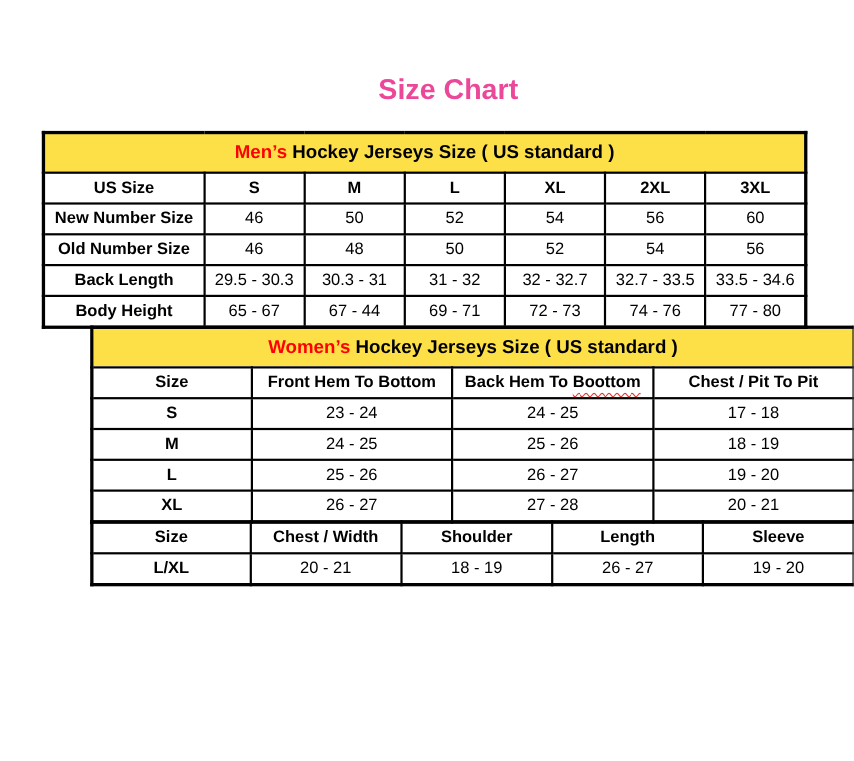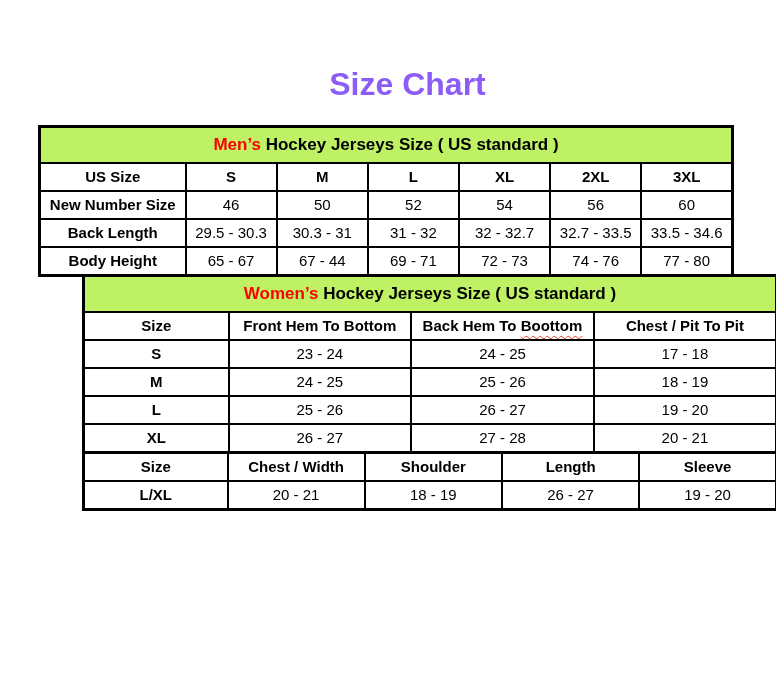--- a/index.html
+++ b/index.html
@@ -15,23 +15,23 @@
   .page {
     width: 776px;
     height: 692px;
     position: relative;
   }
   .page-title {
     margin: 0;
     padding-top: 66px;
     padding-bottom: 22px;
     text-align: center;
-    font-size: 32px;
+    font-size: 26px;
     font-weight: bold;
-    color: #8b5cf6;
+    color: #ec4899;
     letter-spacing: 0px;
     padding-left: 39px;
   }
   .chart-stack {
     width: 696px;
     margin-left: 38px;
   }
   table.size-table {
     border-collapse: collapse;
     table-layout: fixed;
@@ -46,21 +46,21 @@
     border: 2px solid #000000;
     text-align: center;
     vertical-align: middle;
     padding: 0 2px;
     font-size: 15px;
     line-height: 1.15;
     overflow: hidden;
     white-space: nowrap;
   }
   tr.band td {
-    background: #bef264;
+    background: #fde047;
     height: 34px;
     font-size: 17px;
     font-weight: bold;
   }
   tr.band .caption-highlight { color: #FF0000; }
   tr.cols th {
     height: 26px;
     font-weight: bold;
   }
   tbody.data td {
@@ -118,20 +118,29 @@
           <tr>
             <td class="row-label">New Number Size</td>
             <td>46</td>
             <td>50</td>
             <td>52</td>
             <td>54</td>
             <td>56</td>
             <td>60</td>
           </tr>
           <tr>
+            <td class="row-label">Old Number Size</td>
+            <td>46</td>
+            <td>48</td>
+            <td>50</td>
+            <td>52</td>
+            <td>54</td>
+            <td>56</td>
+          </tr>
+          <tr>
             <td class="row-label">Back Length</td>
             <td>29.5 - 30.3</td>
             <td>30.3 - 31</td>
             <td>31 - 32</td>
             <td>32 - 32.7</td>
             <td>32.7 - 33.5</td>
             <td>33.5 - 34.6</td>
           </tr>
           <tr>
             <td class="row-label">Body Height</td>

